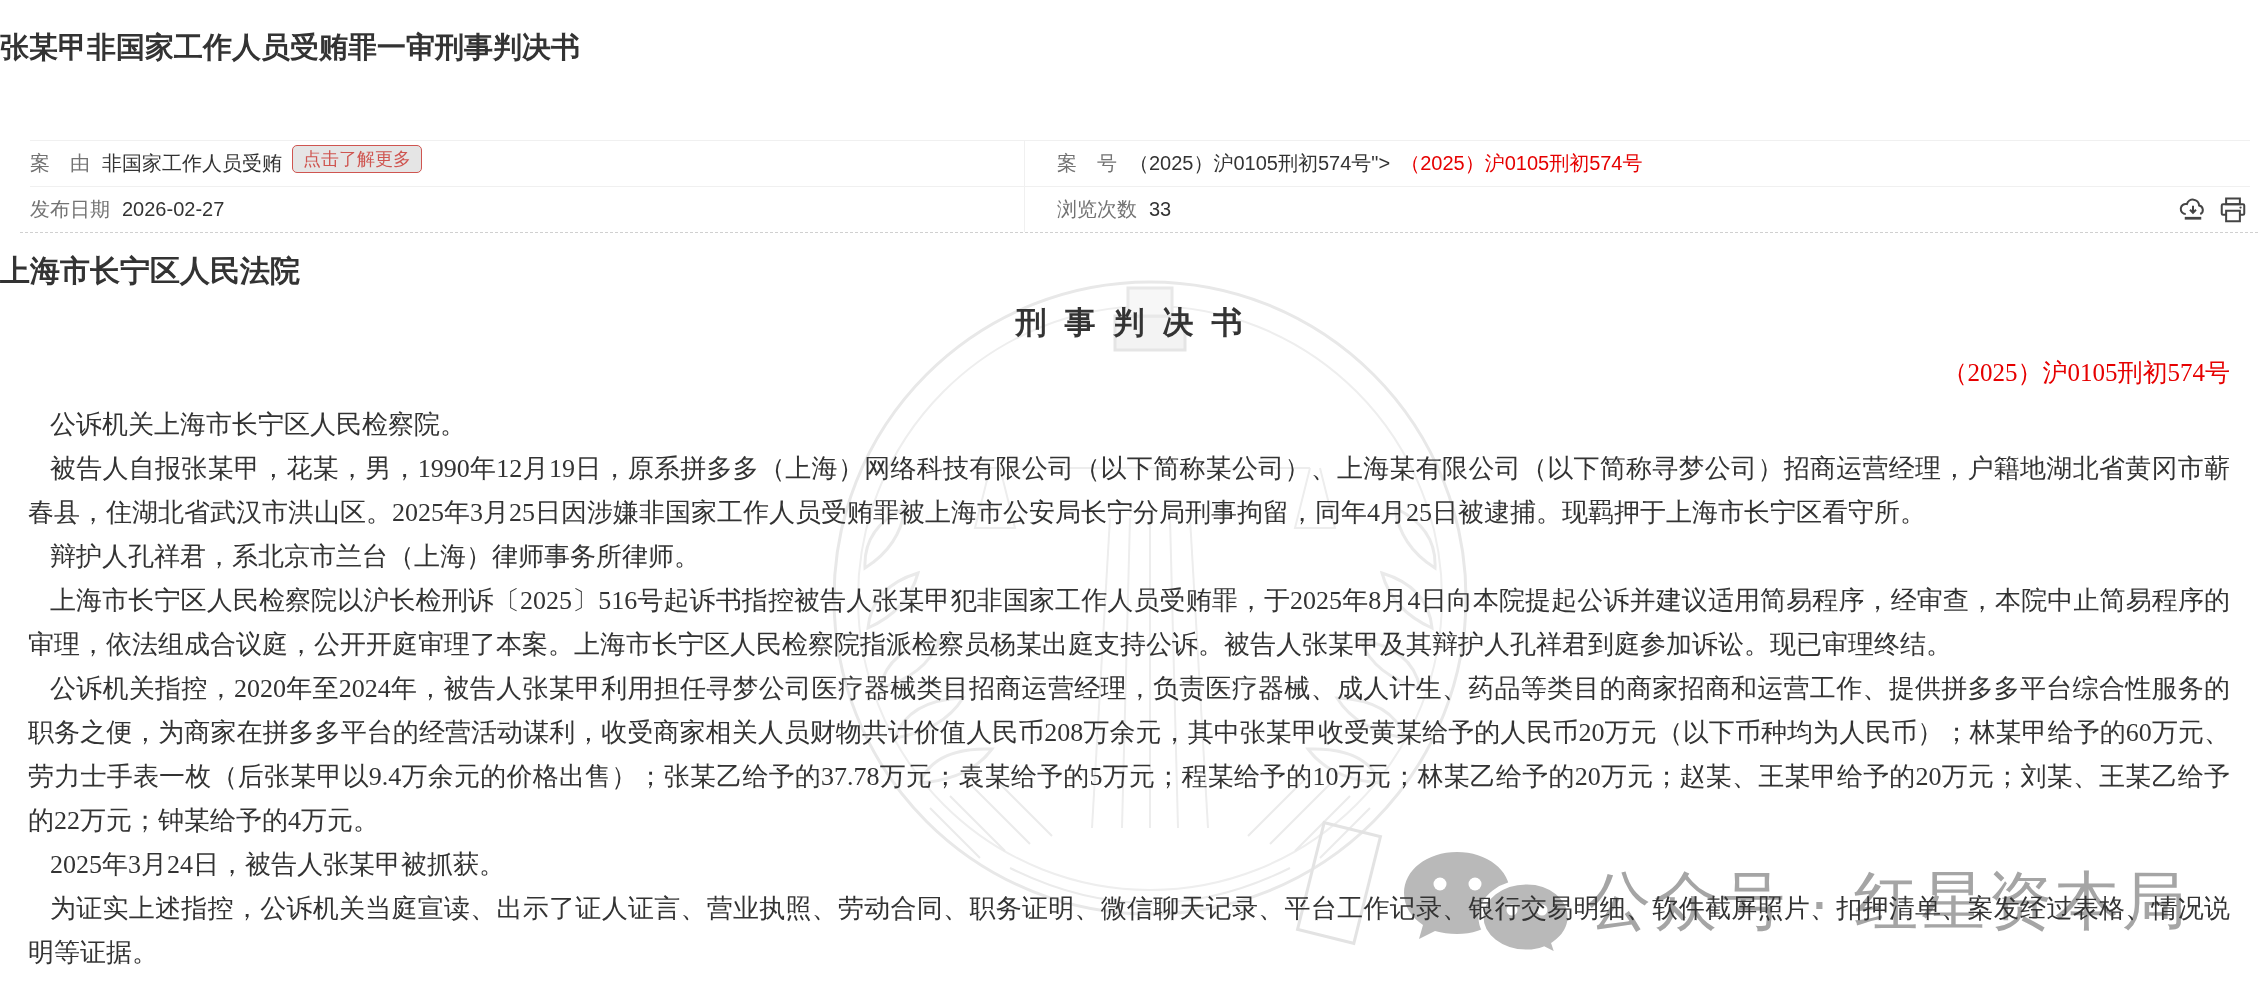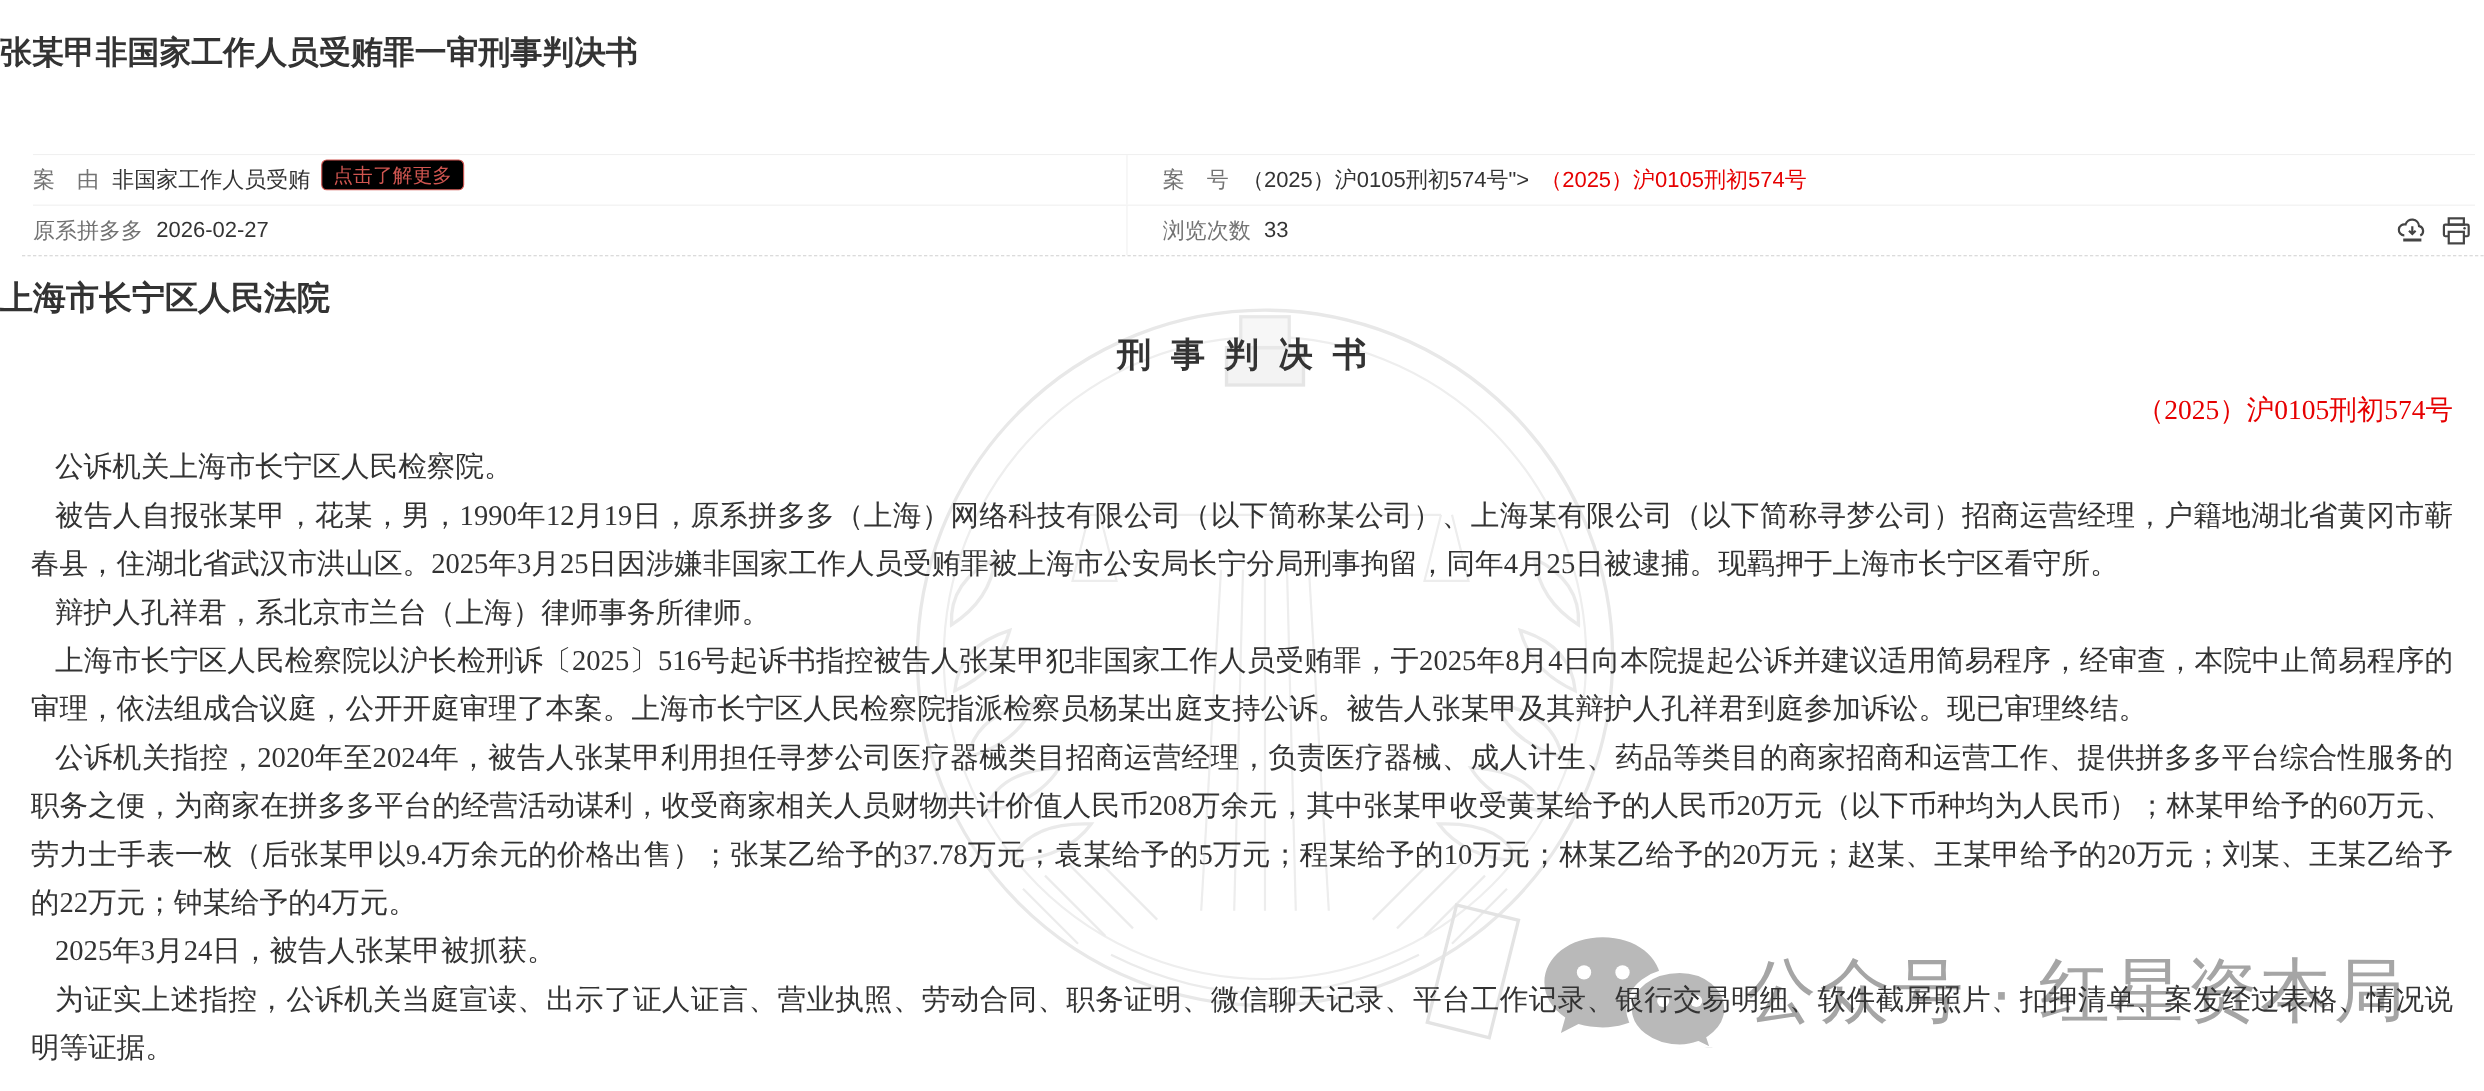--- a/index.html
+++ b/index.html
@@ -16,21 +16,21 @@
   .page-title{margin:0;padding-top:28px;height:140px;box-sizing:border-box;font-size:29px;font-weight:bold;color:#333;}
 
   .meta{position:relative;z-index:2;margin:0 8px 0 30px;border-top:1px solid #f0f0f0;font-size:20px;}
   .meta-row{display:flex;align-items:center;height:45px;}
   .meta-row + .meta-row{border-top:1px solid #f0f0f0;}
   .mcell{display:flex;align-items:center;height:100%;}
   .mcell.left{width:978px;flex:none;}
   .mcell.right{flex:1;border-left:1px solid #f0f0f0;padding-left:32px;margin-left:16px;}
   .mlabel{color:#737373;margin-right:12px;white-space:pre;}
   .mvalue{color:#333;}
-  .more-btn{margin-left:10px;position:relative;top:-5px;font-size:18px;line-height:1;color:#cf5550;border:1px solid #cf5550;border-radius:5px;background:#000000;padding:4px 10px;cursor:pointer;font-family:"Liberation Sans",sans-serif;}
+  .more-btn{margin-left:10px;position:relative;top:-5px;font-size:18px;line-height:1;color:#cf5550;border:1px solid #cf5550;border-radius:5px;background:#e5e5e5;padding:4px 10px;cursor:pointer;font-family:"Liberation Sans",sans-serif;}
   .case-red{color:#e60000;margin-left:10px;cursor:pointer;text-decoration:none;}
   .icon-group{margin-left:auto;display:flex;align-items:center;gap:10px;padding-right:2px;}
   .tool-btn{background:none;border:none;padding:0;cursor:pointer;line-height:0;}
 
   .dashed-sep{margin-left:20px;border-top:1px dashed #d0d0d0;height:0;position:relative;z-index:2;}
 
   
   .doc{position:relative;z-index:2;font-family:"Liberation Serif","DejaVu Serif",serif;}
   .court-name{margin-top:18px;text-align:left;font-size:30px;font-weight:bold;color:#333;}
   .doc-type{margin-top:10px;text-align:center;font-size:31px;font-weight:bold;letter-spacing:18px;text-indent:18px;color:#333;font-family:Liberation Mono, monospace;}
@@ -110,21 +110,21 @@
         <button class="more-btn">点击了解更多</button>
       </div>
       <div class="mcell right">
         <span class="mlabel">案　号</span>
         <span class="mvalue">（2025）沪0105刑初574号"&gt;</span>
         <a class="case-red">（2025）沪0105刑初574号</a>
       </div>
     </div>
     <div class="meta-row">
       <div class="mcell left">
-        <span class="mlabel">原系拼多多</span>
+        <span class="mlabel">发布日期</span>
         <span class="mvalue">2026-02-27</span>
       </div>
       <div class="mcell right">
         <span class="mlabel">浏览次数</span>
         <span class="mvalue">33</span>
         <span class="icon-group">
           <button class="tool-btn" title="">
             <svg width="30" height="30" viewBox="0 0 24 24" fill="none" stroke="#444444" stroke-width="1.6" aria-hidden="true">
               <path d="M6.2 15.2 a4 4 0 1 1 0.9 -7.9 a5 5 0 0 1 9.8 1.1 a3.6 3.6 0 0 1 0.9 6.8"></path>
               <path d="M12 8.5 v5.5 M9.6 11.8 L12 14.2 l2.4 -2.4"></path>

